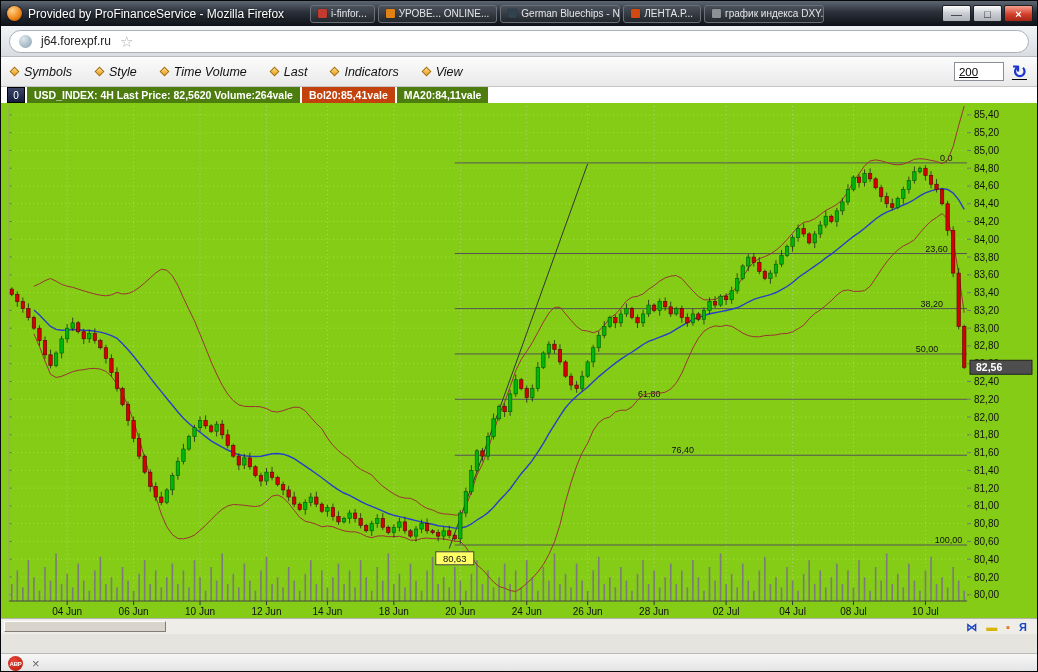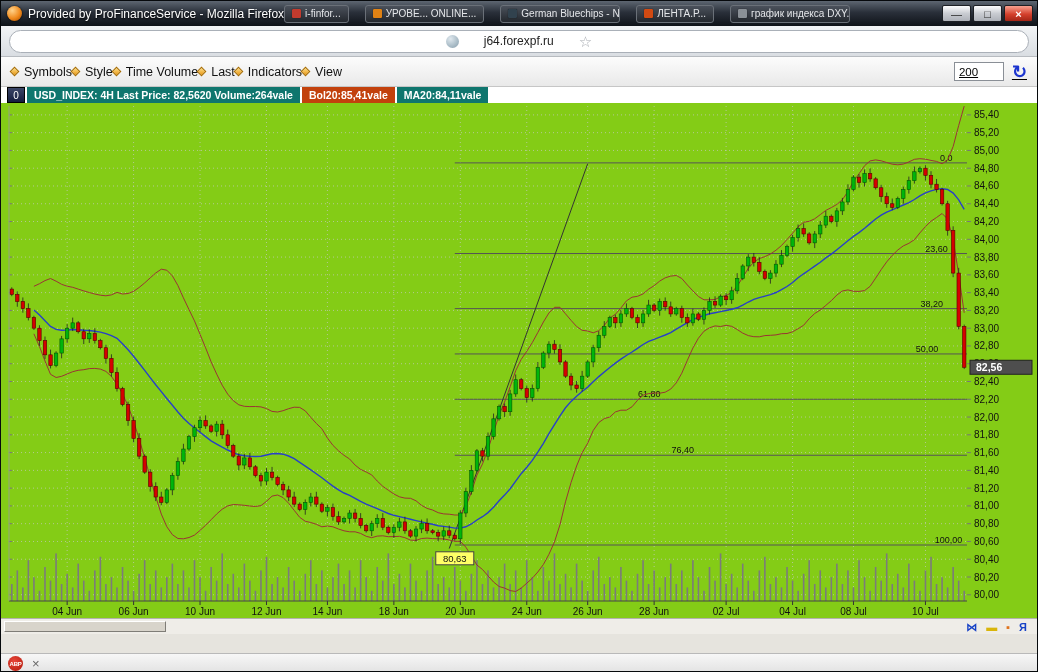--- a/index.html
+++ b/index.html
@@ -13,21 +13,21 @@
   .titlebar{
     height:25px;display:flex;align-items:center;padding:7px 4px;
     background:linear-gradient(#5d6671 0%,#2a303a 45%,#0e1218 100%);
   }
   .ff-icon{
     width:15px;height:15px;border-radius:50%;margin:0 6px 0 2px;flex:none;
     background:radial-gradient(circle at 35% 30%,#ffd28a,#f08a1d 55%,#a94e00 95%);
     box-shadow:0 0 2px #000;
   }
   .title{color:#fff;font-size:12px;text-shadow:0 1px 2px #000;white-space:nowrap;}
-  .tb-tabs{display:flex;gap:16px;overflow:hidden;flex:1;}
+  .tb-tabs{display:flex;gap:3px;margin-left:26px;overflow:hidden;flex:1;}
   .tb-tab{
     display:flex;align-items:center;gap:4px;height:18px;padding:0 7px;
     background:linear-gradient(#4b515b,#23272d);border:1px solid #6a7078;border-radius:3px;
     color:#e4e6e9;font-size:10px;white-space:nowrap;max-width:120px;overflow:hidden;
   }
   .tb-fav{width:9px;height:9px;flex:none;border-radius:1px;box-shadow:0 0 1px #000;}
   .winbtns{display:flex;gap:2px;margin-left:8px;}
   .wb{
     width:29px;height:17px;display:flex;align-items:center;justify-content:center;
     font-size:11px;border:1px solid #1c1f24;border-radius:2px;color:#222;
@@ -35,21 +35,21 @@
   }
   .wb.close{background:linear-gradient(#f5a globally,#c33) ;}
   .wb.close{background:linear-gradient(#f7a190,#d4402c 55%,#a32516);color:#fff;font-weight:bold;}
   
   .urlbar{
     height:31px;display:flex;align-items:center;padding:0 8px;
     background:linear-gradient(#f2f4f6,#d9dde2);border-bottom:1px solid #b7bbc0;
   }
   .urlfield{
     flex:1;height:23px;background:#fff;border:1px solid #aab0b8;border-radius:13px;
-    display:flex;align-items:center;padding:0 9px;font-size:12px;gap:25px;justify-content:center;
+    display:flex;align-items:center;padding:0 9px;font-size:12px;gap:9px;
   }
   .globe{width:13px;height:13px;border-radius:50%;flex:none;
     background:radial-gradient(circle at 35% 30%,#dfe8ee,#9fb3bf 70%,#7a8d99);}
   .url-domain{color:#222;}
   .url-path{color:#8a8a8a;flex:1;white-space:nowrap;overflow:hidden;}
   .star{color:#a9adb3;font-size:15px;line-height:1;}
   
   .menubar{
     height:30px;display:flex;align-items:center;gap:24px;padding:0 10px;
     background:linear-gradient(#fcfcfc,#e9e9e9);border-bottom:1px solid #c6c6c6;
@@ -59,21 +59,21 @@
     background:linear-gradient(135deg,#ffe08a,#e89611);border:1px solid #a66b00;}
   .menubar-right{margin-left:auto;display:flex;align-items:center;gap:8px;text-decoration:underline;}
   .amount-input{width:50px;height:19px;font-size:11.5px;padding:1px 4px;
     border:1px solid #8a8f96;font-family:"Liberation Sans",sans-serif;}
   .refresh{font-size:18px;font-weight:bold;color:#1c35cf;line-height:1;cursor:pointer;}
   
   .chart-header{height:16px;display:flex;align-items:stretch;background:#fff;gap:2px;padding-left:6px;}
   .idx-btn{width:18px;background:linear-gradient(#3a4566,#141d3e);color:#fff;font-size:10px;
     display:flex;align-items:center;justify-content:center;border:1px solid #000;}
   .seg{display:flex;align-items:center;padding:0 7px;color:#fff;font-size:10.5px;font-weight:bold;white-space:nowrap;}
-  .seg.blue{background:#0f766e;}
+  .seg.blue{background:#4d7c0f;}
   .seg.red{background:#c2410c;}
   
   .chart-panel{position:relative;height:515px;background:#84cc16;}
   .chart-panel svg{position:absolute;left:0;top:0;font-family:"Liberation Sans",sans-serif;}
   
   .hscroll{height:16px;background:#efede8;border-top:1px solid #b4b2ac;position:relative;}
   .hthumb{position:absolute;left:3px;top:2px;width:162px;height:11px;background:#d8d4cb;
     border-top:1px solid #fff;border-left:1px solid #fff;border-right:1px solid #7f7d77;border-bottom:1px solid #7f7d77;}
   .chart-tools{position:absolute;right:10px;top:0;height:16px;display:flex;align-items:center;gap:9px;}
   .ctool{font-size:11px;line-height:1;cursor:pointer;font-weight:bold;}
@@ -124,21 +124,21 @@
 
   <div class="urlbar">
     <div class="urlfield">
       <span class="globe"></span>
       <span class="url-domain">j64.forexpf.ru</span>
       <span class="star">☆</span>
     </div>
   </div>
 
   <div class="menubar">
-    <span id="menu-items" style="display:flex;">
+    <span id="menu-items" style="display:flex;gap:24px;font-style:italic;">
         <span class="menu-item">
           <span class="diamond"></span>
           <span>Symbols</span>
         </span>
         <span class="menu-item">
           <span class="diamond"></span>
           <span>Style</span>
         </span>
         <span class="menu-item">
           <span class="diamond"></span>

